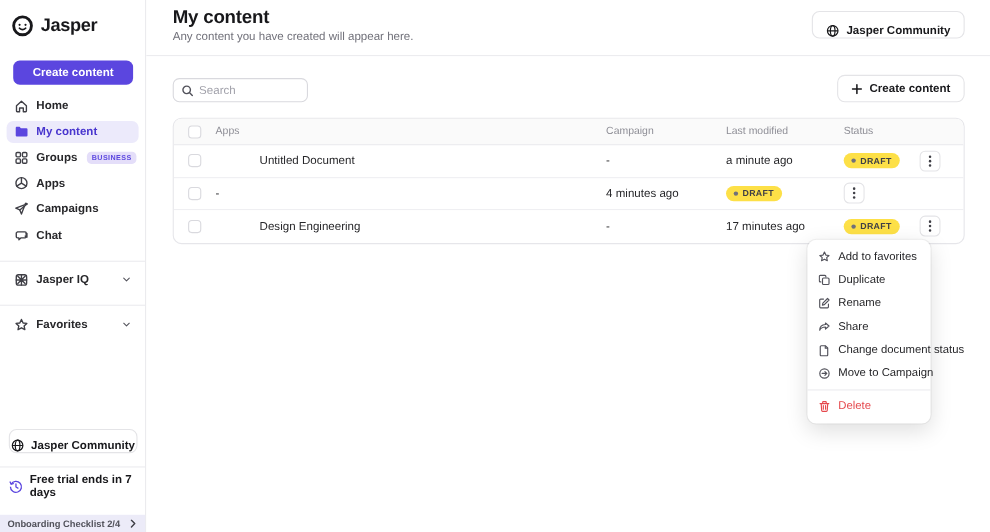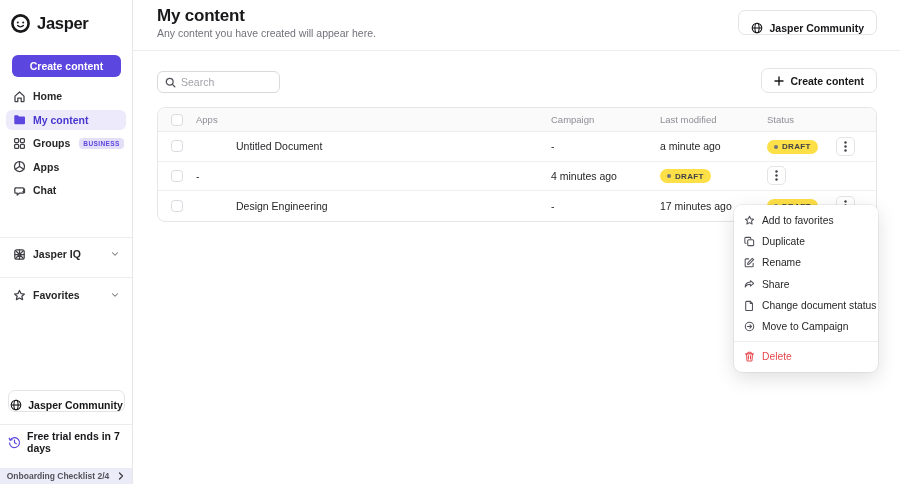--- a/index.html
+++ b/index.html
@@ -101,21 +101,21 @@
     border-radius:999px; padding:2.5px 7px; font-size:8px; font-weight:700; letter-spacing:.3px;
   }
   .badge .dot { width:4px; height:4px; border-radius:50%; background:#71717a; }
   .kebab-btn {
     width:19px; height:19px; border:1px solid #e4e4e7; border-radius:5px; background:#fff;
     display:flex; align-items:center; justify-content:center; cursor:pointer; color:#3f3f46;
   }
 
   
   .ctx-menu {
-    position:absolute; left:734px; top:205px; width:144px; background:#fff;
+    position:absolute; left:734px; top:218px; width:112px; background:#fff;
     border-radius:8px; padding:5px 0;
     box-shadow:0 6px 20px rgba(0,0,0,.13), 0 0 0 1px rgba(0,0,0,.05);
     z-index:10;
   }
   .ctx-item {
     height:21.2px; display:flex; align-items:center; gap:7px; padding:0 10px;
     font-size:10.3px; font-weight:500; color:#27272a; cursor:pointer; white-space:nowrap;
   }
   .ctx-item .mi { width:11px; height:11px; color:#52525b; flex:0 0 11px; }
   .ctx-sep { height:1px; background:#ececef; margin:4px 0; }
@@ -170,20 +170,29 @@
         <span class="nav-badge">BUSINESS</span>
       </div>
       <div class="nav-item">
         <span class="ni-icon" style="width: 13px; height: 13px; flex: 0 0 13px;">
           <svg width="100%" height="100%" viewBox="0 0 13 13" fill="none" stroke="currentColor" stroke-width="1.25" stroke-linecap="round" stroke-linejoin="round">
             <circle cx="6.5" cy="6.5" r="5"></circle>
             <path d="M6.5 6.5V1.5M6.5 6.5L2.2 9.2M6.5 6.5l4.3 2.7"></path>
           </svg>
         </span>
         <span>Apps</span>
+      </div>
+      <div class="nav-item">
+        <span class="ni-icon" style="width: 13px; height: 13px; flex: 0 0 13px;">
+          <svg width="100%" height="100%" viewBox="0 0 13 13" fill="none" stroke="currentColor" stroke-width="1.25" stroke-linecap="round" stroke-linejoin="round">
+            <path d="M11.6 1.4L1.4 5.3l3.6 1.6 1.5 3.7 3.9-10.2z"></path>
+            <path d="M5 6.9l6.6-5.5"></path>
+          </svg>
+        </span>
+        <span>Campaigns</span>
       </div>
       <div class="nav-item">
         <span class="ni-icon" style="width: 13px; height: 13px; flex: 0 0 13px;">
           <svg width="100%" height="100%" viewBox="0 0 13 13" fill="none" stroke="currentColor" stroke-width="1.25" stroke-linecap="round" stroke-linejoin="round">
             <path d="M1.6 2.8h7a1 1 0 0 1 1 1v3.4a1 1 0 0 1-1 1H5l-2 1.8V8.2H1.6a1 1 0 0 1-1-1V3.8z" transform="translate(1.2 1)"></path>
             <path d="M10.9 5.2h.6v3.4l-1.6-1"></path>
           </svg>
         </span>
         <span>Chat</span>
       </div>

